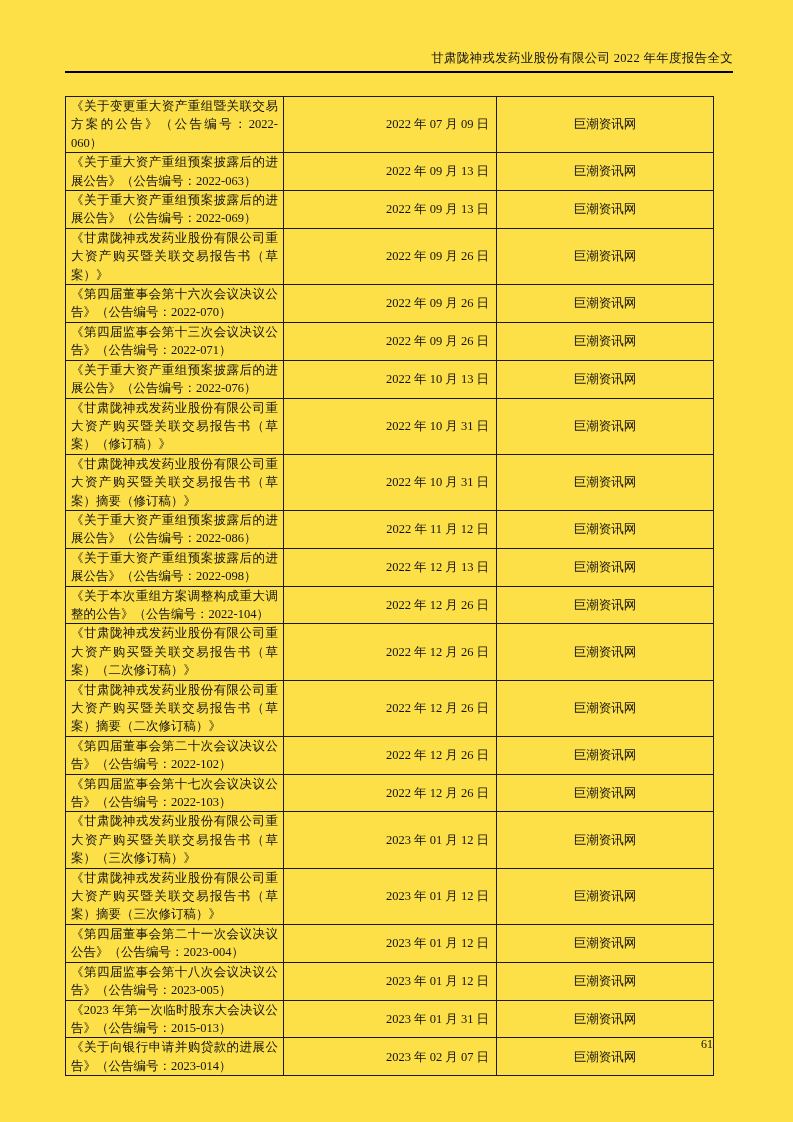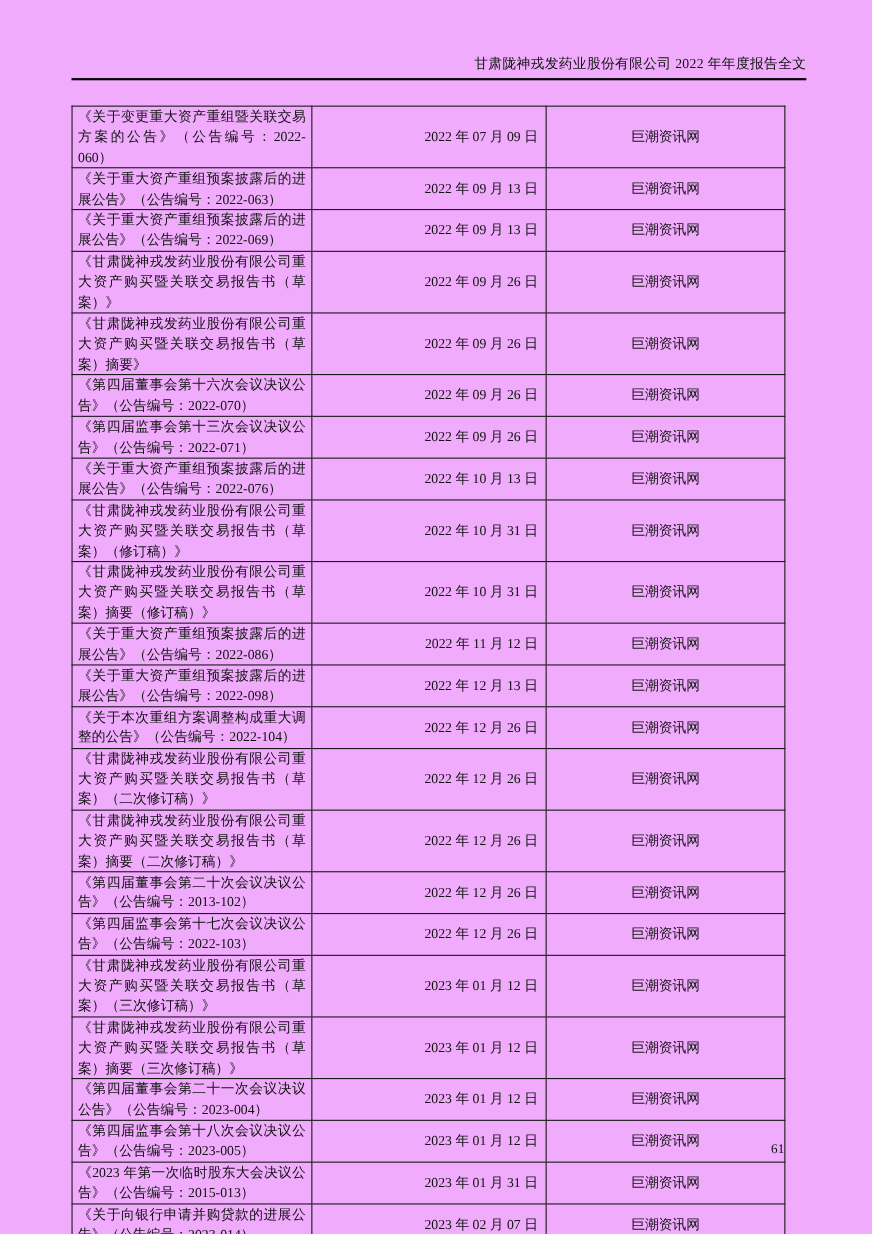--- a/index.html
+++ b/index.html
@@ -7,21 +7,21 @@
     width: 793px;
     height: 1122px;
     background: #ffffff;
     font-family: "Liberation Serif", "DejaVu Serif", serif;
     color: #111111;
   }
   .page {
     position: relative;
     width: 793px;
     height: 1122px;
-    background: #f0abfc;
+    background: #fde047;
     overflow: hidden;
   }
   .header {
     position: absolute;
     left: 65px;
     top: 50px;
     width: 668px;
     border-bottom: 2px solid #000000;
     padding-bottom: 5px;
     text-align: right;
@@ -94,25 +94,20 @@
           <td class="cell-title">《关于重大资产重组预案披露后的进展公告》（公告编号：2022-069）</td>
           <td class="cell-date">2022 年 09 月 13 日</td>
           <td class="cell-media">巨潮资讯网</td>
         </tr>
         <tr>
           <td class="cell-title">《甘肃陇神戎发药业股份有限公司重大资产购买暨关联交易报告书（草案）》</td>
           <td class="cell-date">2022 年 09 月 26 日</td>
           <td class="cell-media">巨潮资讯网</td>
         </tr>
         <tr>
-          <td class="cell-title">《甘肃陇神戎发药业股份有限公司重大资产购买暨关联交易报告书（草案）摘要》</td>
-          <td class="cell-date">2022 年 09 月 26 日</td>
-          <td class="cell-media">巨潮资讯网</td>
-        </tr>
-        <tr>
           <td class="cell-title">《第四届董事会第十六次会议决议公告》（公告编号：2022-070）</td>
           <td class="cell-date">2022 年 09 月 26 日</td>
           <td class="cell-media">巨潮资讯网</td>
         </tr>
         <tr>
           <td class="cell-title">《第四届监事会第十三次会议决议公告》（公告编号：2022-071）</td>
           <td class="cell-date">2022 年 09 月 26 日</td>
           <td class="cell-media">巨潮资讯网</td>
         </tr>
         <tr>
@@ -149,21 +144,21 @@
           <td class="cell-title">《甘肃陇神戎发药业股份有限公司重大资产购买暨关联交易报告书（草案）（二次修订稿）》</td>
           <td class="cell-date">2022 年 12 月 26 日</td>
           <td class="cell-media">巨潮资讯网</td>
         </tr>
         <tr>
           <td class="cell-title">《甘肃陇神戎发药业股份有限公司重大资产购买暨关联交易报告书（草案）摘要（二次修订稿）》</td>
           <td class="cell-date">2022 年 12 月 26 日</td>
           <td class="cell-media">巨潮资讯网</td>
         </tr>
         <tr>
-          <td class="cell-title">《第四届董事会第二十次会议决议公告》（公告编号：2013-102）</td>
+          <td class="cell-title">《第四届董事会第二十次会议决议公告》（公告编号：2022-102）</td>
           <td class="cell-date">2022 年 12 月 26 日</td>
           <td class="cell-media">巨潮资讯网</td>
         </tr>
         <tr>
           <td class="cell-title">《第四届监事会第十七次会议决议公告》（公告编号：2022-103）</td>
           <td class="cell-date">2022 年 12 月 26 日</td>
           <td class="cell-media">巨潮资讯网</td>
         </tr>
         <tr>
           <td class="cell-title">《甘肃陇神戎发药业股份有限公司重大资产购买暨关联交易报告书（草案）（三次修订稿）》</td>

